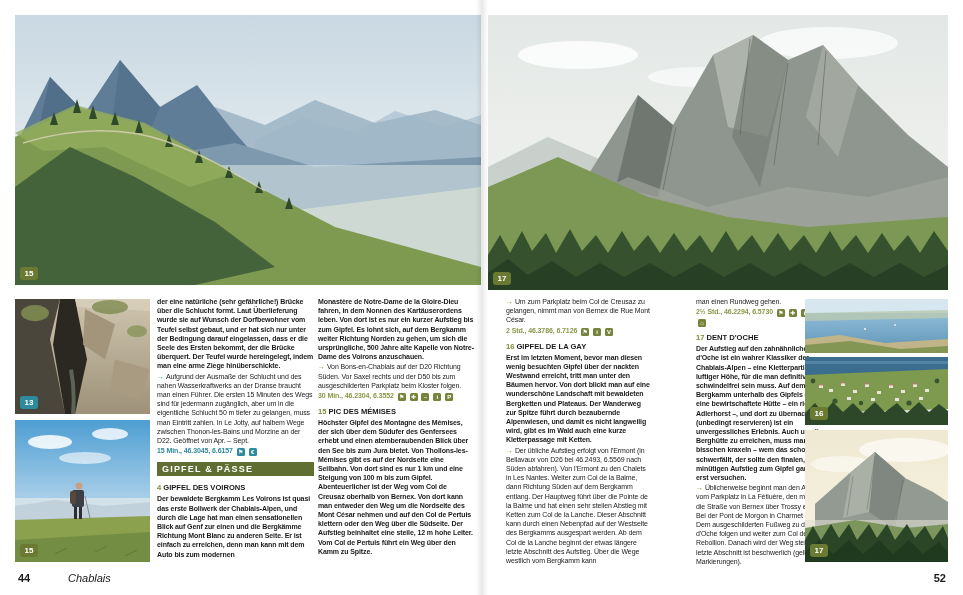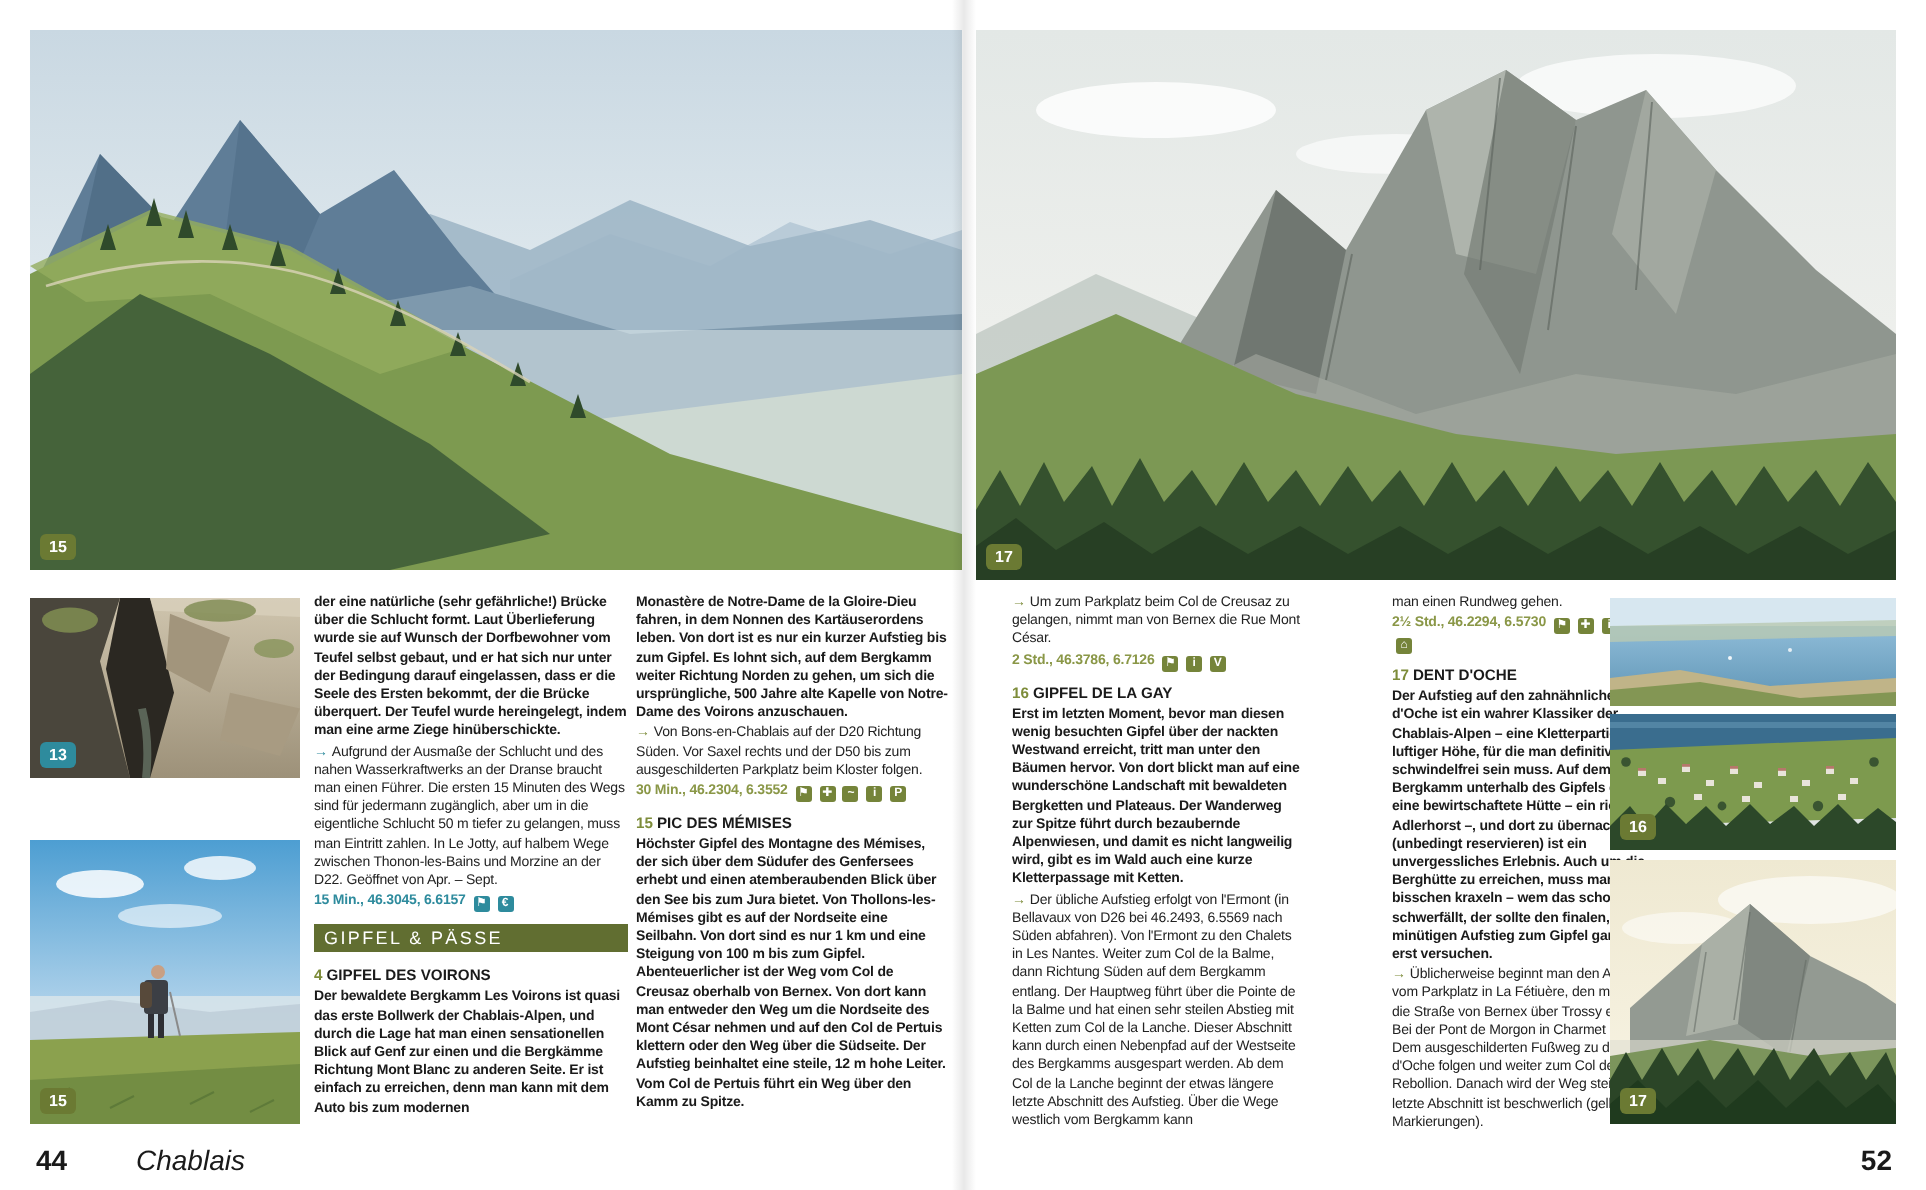--- a/index.html
+++ b/index.html
@@ -22,25 +22,25 @@
   .arrow{font-weight:bold;margin-right:2px;}
   .arrow.olive{color:#7d8c3a;}
   .arrow.teal{color:#2e8b9d;}
   p.info{font-weight:bold;margin:1px 0 6px 0;}
   p.info.olive{color:#8a9747;}
   p.info.teal{color:#2e8b9d;}
   .ic{display:inline-block;width:8px;height:8px;border-radius:1.5px;color:#fff;font-size:6px;
       font-weight:bold;line-height:8px;text-align:center;margin-left:2px;vertical-align:-1px;}
   .ic.olive{background:#75843a;}
   .ic.teal{background:#2e8b9d;}
-  .section-bar{background:#616e31;color:#fff;font-weight:normal;font-size:9px;letter-spacing:1.2px;
+  .section-bar{background:#616e31;color:#fff;font-weight:bold;font-size:9px;letter-spacing:1.2px;
                padding:3px 5px 2px 5px;margin:6px 0 7px 0;}
   h3.entry{margin:6px 0 2px 0;font-size:7.6px;line-height:9px;letter-spacing:0;}
   h3.entry .num{color:#7d8c3a;margin-right:2px;}
-  .footer-text{position:absolute;top:572px;font-size:14px;text-align:center;}
+  .footer-text{position:absolute;top:572px;font-size:11px;text-align:center;}
   .footer-text.bold{font-weight:bold;}
 </style>
 </head>
 <body>
 
 <div class="spread">
 
   <figure class="photo" style="left:15px;top:15px;width:466px;height:270px;">
     <svg viewBox="0 0 466 270" preserveAspectRatio="none">
       <defs>
@@ -61,21 +61,21 @@
       <polygon points="200,205 466,172 466,270 200,270" fill="#cdd9d2"></polygon>
       <polygon points="0,122 60,92 130,110 220,160 320,212 466,252 466,270 0,270" fill="#7d9a50"></polygon>
       <polygon points="0,118 60,90 130,108 220,158 175,172 90,132 28,136" fill="#93ad5e" opacity=".8"></polygon>
       <polygon points="0,172 55,132 120,162 200,207 260,252 180,270 0,270" fill="#45633a"></polygon>
       <path d="M58 98 L62 84 L66 98 Z M74 104 L78 90 L82 104 Z M96 110 L100 97 L104 110 Z M120 118 L124 105 L128 118 Z M150 132 L154 119 L158 132 Z M180 148 L184 135 L188 148 Z M210 163 L214 151 L218 163 Z M240 178 L244 166 L248 178 Z M35 110 L39 97 L43 110 Z M270 194 L274 182 L278 194 Z" fill="#2f4a2b"></path>
       <path d="M8 128 C60 112 110 112 150 126 C190 140 220 158 250 176" fill="none" stroke="#d9d3b8" stroke-width="1.4" opacity=".8"></path>
     </svg>
     <span class="badge olive">15</span>
   </figure>
 
-  <figure class="photo" style="left:15px;top:299px;width:135px;height:90px;">
+  <figure class="photo" style="left:15px;top:299px;width:135px;height:115px;">
     <svg viewBox="0 0 135 114" preserveAspectRatio="none">
       <defs>
         <linearGradient id="g3" x1="0" y1="0" x2="0" y2="1">
           <stop offset="0" stop-color="#cfc5ae"></stop>
             <stop offset="1" stop-color="#9d9179"></stop>
         </linearGradient>
       </defs>
       <rect width="135" height="114" fill="url(#g3)"></rect>
       <polygon points="0,0 45,0 35,40 50,114 0,114" fill="#4a463c"></polygon>
       <polygon points="45,0 60,0 72,60 60,114 50,114 38,45" fill="#2b2822"></polygon>

